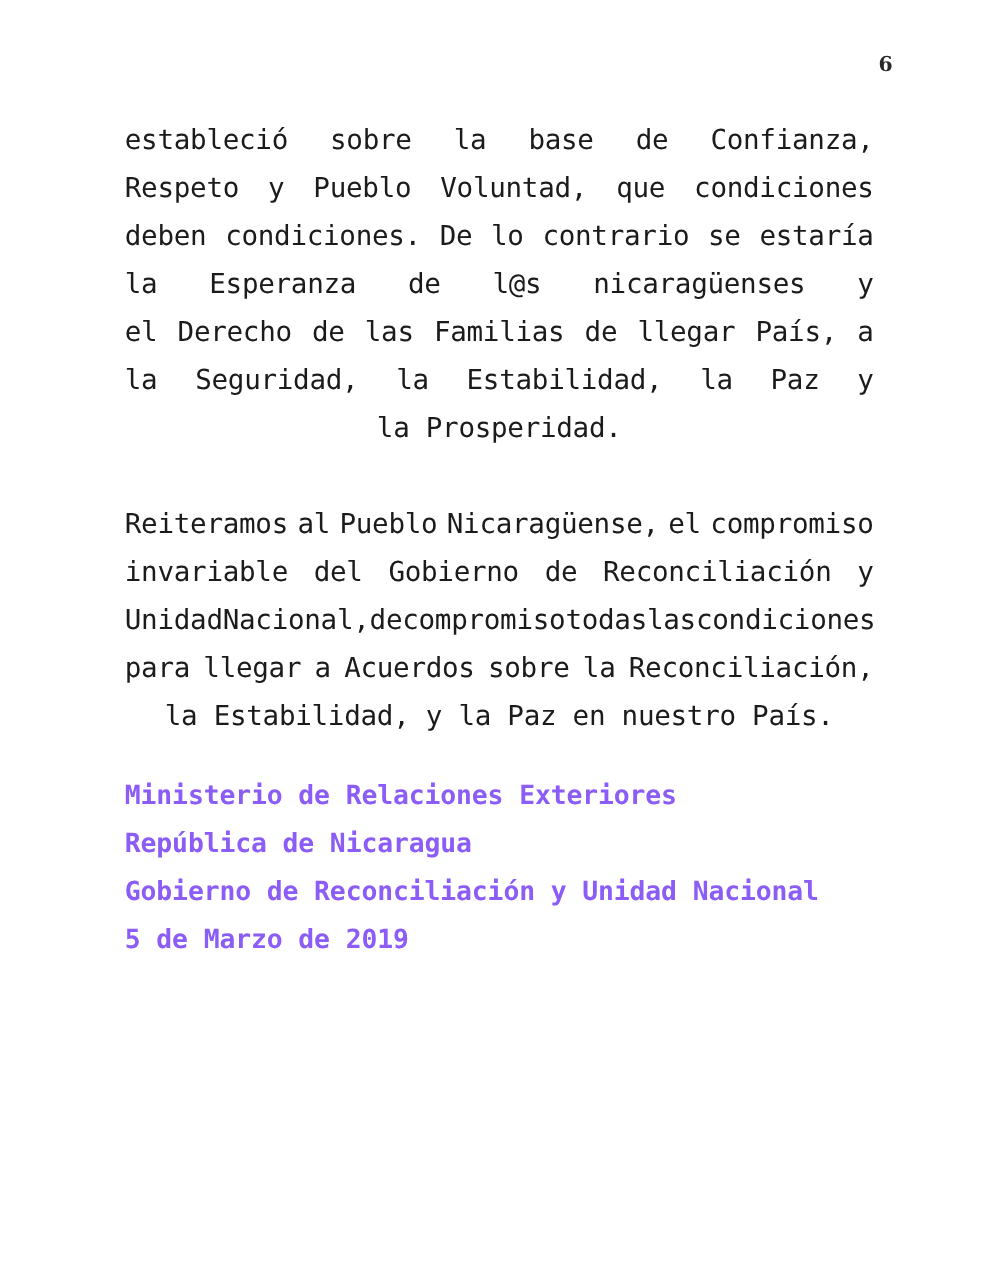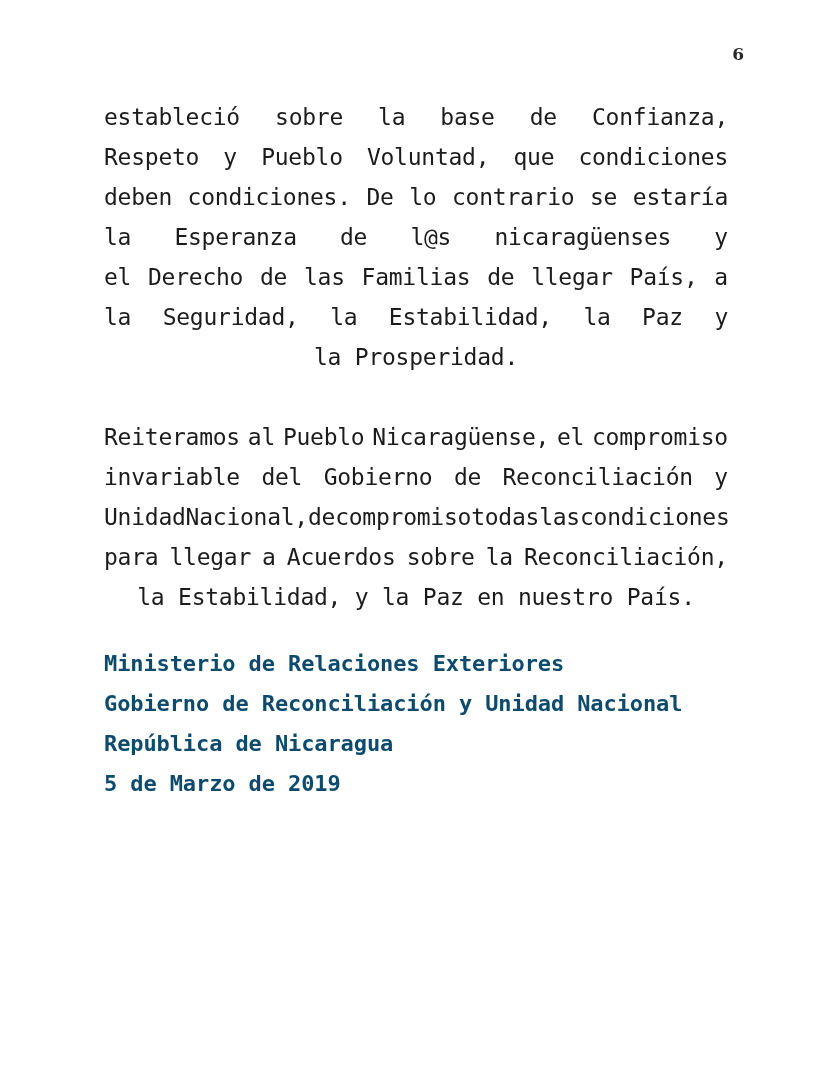--- a/index.html
+++ b/index.html
@@ -78,21 +78,21 @@
     top: 644px;
     width: 660px;
   }
   .sign-line {
     font-size: 22px;
     line-height: 40px;
     height: 40px;
     font-weight: bold;
     white-space: pre;
     letter-spacing: -0.1px;
-    color: #0c4a6e;
+    color: #8b5cf6;
   }
 </style>
 </head>
 <body>
 
 <div class="page">
 
   <div class="page-number">6</div>
 
   <div class="body-block">
@@ -189,18 +189,18 @@
         <span>la</span>
         <span>Reconciliación,</span>
       </div>
       <div class="line flush">la Estabilidad, y la Paz en nuestro País.</div>
     </div>
 
   </div>
 
   <div class="sign-block">
     <div class="sign-line">Ministerio de Relaciones Exteriores</div>
+    <div class="sign-line">República de Nicaragua</div>
     <div class="sign-line">Gobierno de Reconciliación y Unidad Nacional</div>
-    <div class="sign-line">República de Nicaragua</div>
     <div class="sign-line">5 de Marzo de 2019</div>
   </div>
 
 </div>
 
 </body></html>

